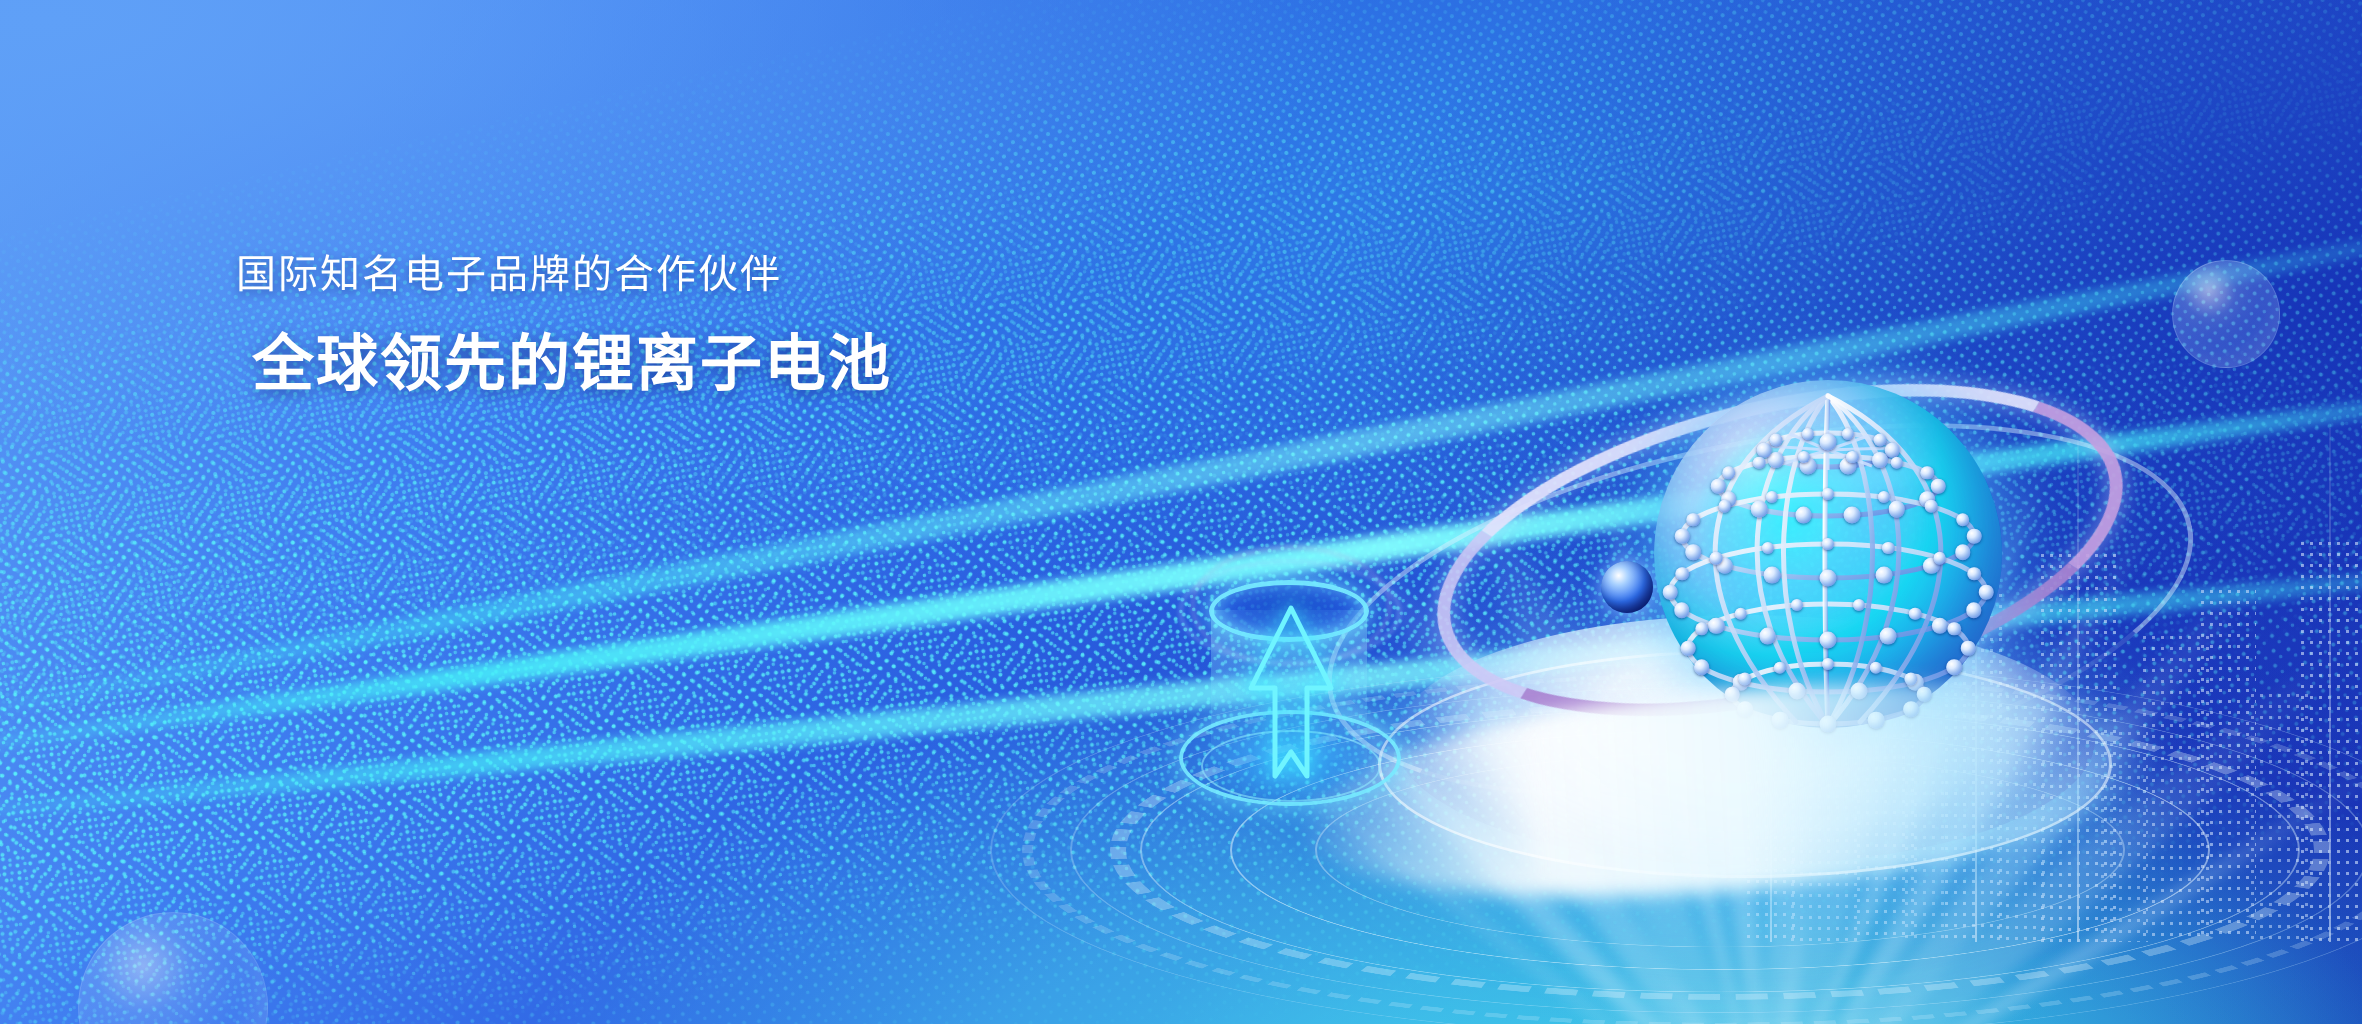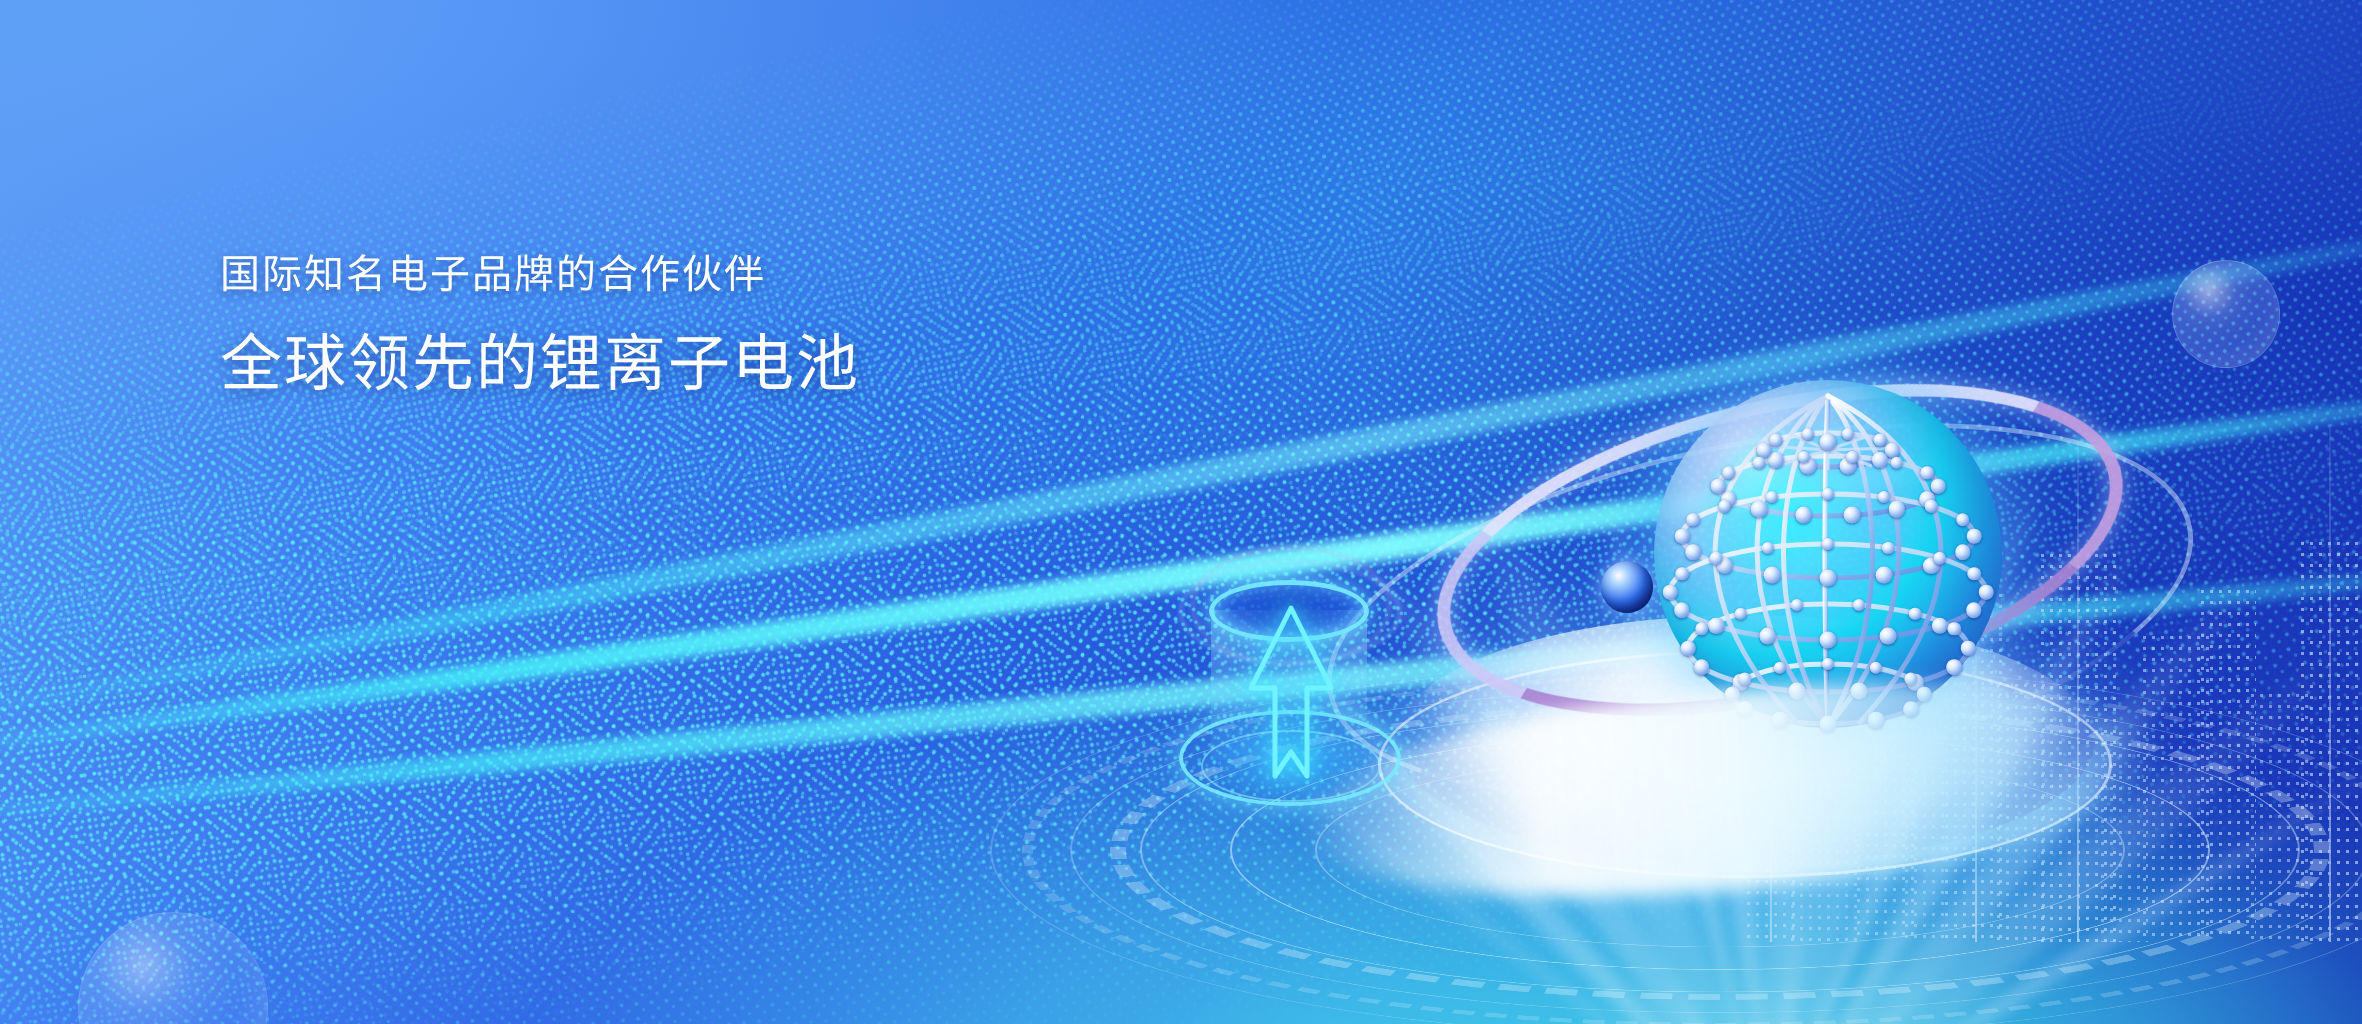--- a/index.html
+++ b/index.html
@@ -257,40 +257,40 @@
       radial-gradient(circle at 34% 28%, rgba(255,255,255,.55) 0%, rgba(200,225,255,.25) 26%, rgba(120,170,255,.14) 58%, rgba(90,150,250,.05) 100%);
     border:1px solid rgba(200,225,255,.3);
     box-shadow:inset -10px -14px 30px rgba(255,255,255,.16);
   }
   .bubble-1{left:2172px;top:260px;width:108px;height:108px;}
   .bubble-2{left:78px;top:912px;width:190px;height:190px;opacity:.75;}
 
   
   .copy{
     position:absolute;
-    left:220px;top:250px;
+    left:236px;top:250px;
     z-index:9;
   }
   .subtitle{
     font-size:40px;
     line-height:1.22;
     letter-spacing:2px;
     color:#ffffff;
     font-weight:400;
     text-shadow:0 3px 10px rgba(8,30,110,.45);
     margin:0 0 22px 0;
   }
   .headline{
     font-size:62px;
     line-height:1.38;
     letter-spacing:2px;
     color:#ffffff;
-    font-weight:400;
+    font-weight:700;
     text-shadow:0 4px 14px rgba(8,30,110,.5);
-    margin:0;
+    margin:16px;
   }
   .headline span{display:block;}
 </style>
 </head>
 <body>
 
 <div class="banner">
 
   <div class="layer vignette"></div>
   <div class="layer teal-wash"></div>

